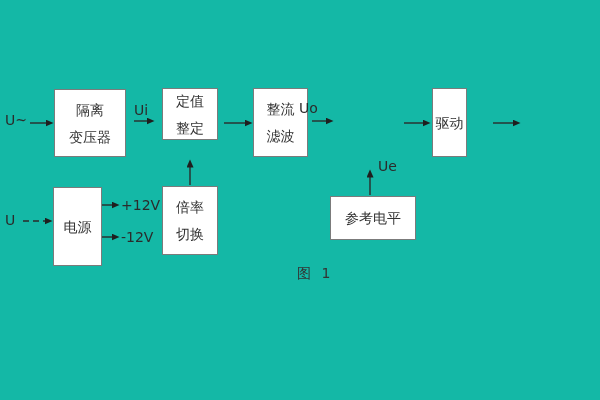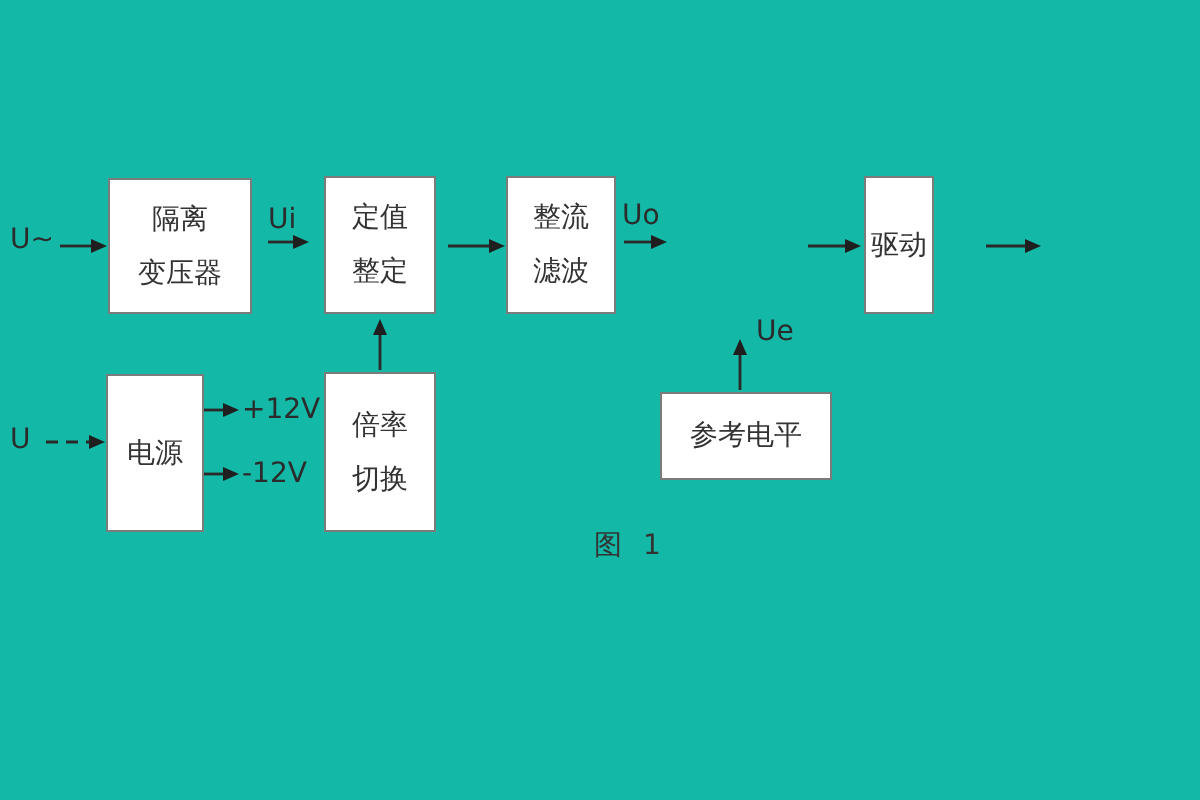--- a/index.html
+++ b/index.html
@@ -81,52 +81,52 @@
 
     <line x1="190" y1="185" x2="190" y2="167" marker-end="url(#ah)"></line>
     <line x1="370" y1="195" x2="370" y2="177" marker-end="url(#ah)"></line>
   </svg>
 
   <div class="box" style="left:54px;  top:89px; width:72px; height:68px">
     <span>隔离</span>
     <span>变压器</span>
   </div>
 
-  <div class="box" style="left:162px; top:88px; width:56px; height:69px">
+  <div class="box" style="left:162px; top:88px; width:56px; height:52px">
     <span>定值</span>
     <span>整定</span>
   </div>
 
   <div class="box" style="left:253px; top:88px; width:55px; height:69px">
     <span>整流</span>
     <span>滤波</span>
   </div>
 
 
   <div class="box" style="left:432px; top:88px; width:35px; height:69px">
     <span>驱动</span>
   </div>
 
 
   <div class="box" style="left:53px; top:187px; width:49px; height:79px">
     <span>电源</span>
   </div>
 
-  <div class="box" style="left:162px; top:186px; width:56px; height:80px">
+  <div class="box" style="left:162px; top:186px; width:56px; height:69px">
     <span>倍率</span>
     <span>切换</span>
   </div>
 
   <div class="box" style="left:330px; top:196px; width:86px; height:44px">
     <span>参考电平</span>
   </div>
 
   <div class="sig" style="left:5px;   top:113px">U~</div>
   <div class="sig" style="left:134px; top:103px">Ui</div>
-  <div class="sig" style="left:311px; top:101px">Uo</div>
+  <div class="sig" style="left:299px; top:101px">Uo</div>
   <div class="sig" style="left:378px; top:159px">Ue</div>
   <div class="sig" style="left:121px; top:198px">+12V</div>
   <div class="sig" style="left:121px; top:230px">-12V</div>
   <div class="sig" style="left:5px;   top:213px">U</div>
 
   <div class="caption" style="left:297px; top:266px">图 1</div>
 
 </div>
 
 </body></html>

